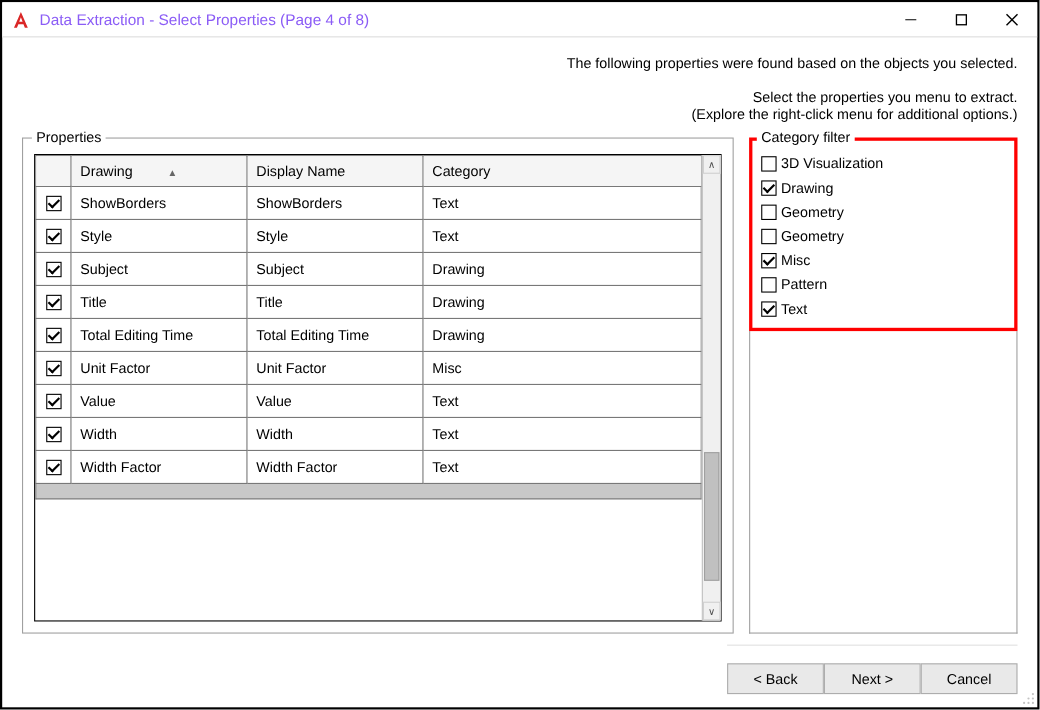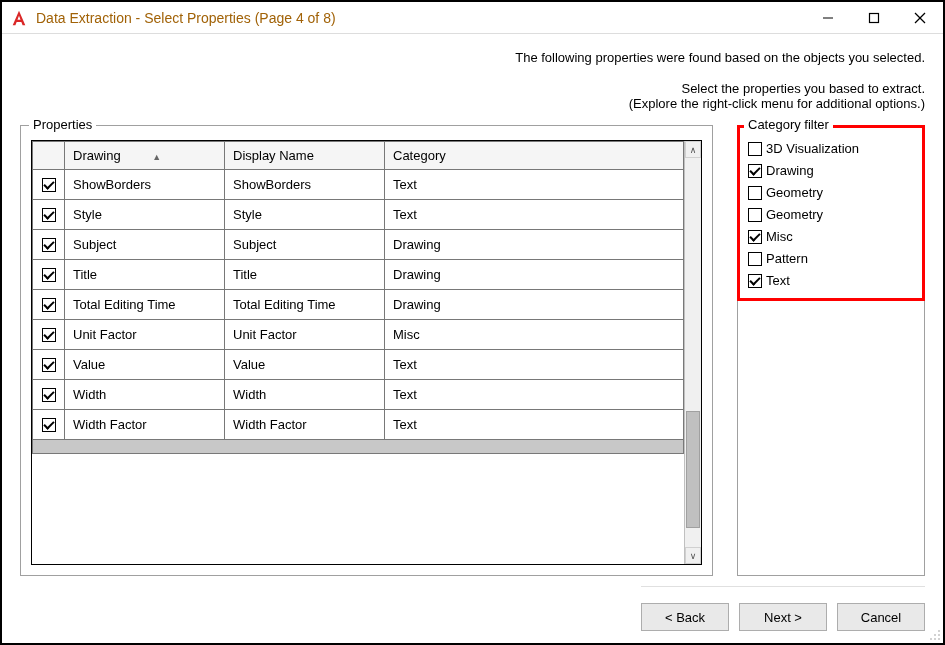--- a/index.html
+++ b/index.html
@@ -28,21 +28,21 @@
       width: 18px;
       height: 18px;
       margin-right: 8px;
       display: flex;
       align-items: center;
       justify-content: center;
     }
     .titlebar-icon svg { width: 18px; height: 18px; }
     .titlebar-title {
       font-size: 14px;
-      color: #a16207;
+      color: #8b5cf6;
       flex: 1;
     }
     .window-controls {
       display: flex;
       height: 100%;
     }
     .win-btn {
       width: 46px;
       display: flex;
       align-items: center;
@@ -54,21 +54,21 @@
       display: flex;
       flex-direction: column;
       height: calc(100% - 32px);
       align-items: flex-end;
     }
     .intro-line1 { margin-bottom: 16px; font-size: 13px; }
     .intro-line2 { font-size: 13px; }
     .intro-line3 { font-size: 13px; margin-bottom: 14px; }
     .main-area {
       display: flex;
-      gap: 24px;
+      gap: 14px;
       flex: 1;
       min-height: 0;
     }
     .group-box {
       border: 1px solid #a0a0a0;
       position: relative;
       padding: 14px 10px 10px 10px;
     }
     .group-label {
       position: absolute;
@@ -155,21 +155,21 @@
       background: #c0c0c0;
       border: 1px solid #a0a0a0;
     }
     .bottom-gray-row {
       height: 14px;
       background: #c8c8c8;
       border: 1px solid #787878;
       border-top: none;
     }
     .category-col {
-      width: 188px;
+      width: 244px;
       display: flex;
       flex-direction: column;
     }
     .category-filter-box {
       border: 3px solid #ff0000;
       padding: 0;
       position: relative;
     }
     .category-filter-box .group-label {
       top: -11px;
@@ -195,21 +195,20 @@
       flex: 1;
       min-height: 188px;
     }
     .cat-white-gap {
       height: 0px;
     }
     .button-row {
       display: flex;
       justify-content: flex-end;
       align-items: center;
-      gap: 10px;
       padding-top: 16px;
       border-top: 1px solid #e0e0e0;
       margin-top: 10px;
     }
     .btn {
       min-width: 88px;
       height: 28px;
       background: #e9e9e9;
       border: 1px solid #adadad;
       font-size: 13px;
@@ -273,21 +272,21 @@
       <svg width="14" height="14" viewBox="0 0 14 14">
           <line x1="2" y1="2" x2="12" y2="12" stroke="#000" stroke-width="1.3"></line>
           <line x1="12" y1="2" x2="2" y2="12" stroke="#000" stroke-width="1.3"></line>
         </svg>
     </div>
   </div>
 </div>
 
 <div class="content">
   <div class="intro-line1">The following properties were found based on the objects you selected.</div>
-  <div class="intro-line2">Select the properties you based to extract.</div>
+  <div class="intro-line2">Select the properties you menu to extract.</div>
   <div class="intro-line3">(Explore the right-click menu for additional options.)</div>
 
   <div class="main-area">
 
     <div class="group-box properties-box">
       <span class="group-label">Properties</span>
       <div class="table-wrapper">
         <div class="table-scroll">
           <table class="prop-table">
             <colgroup>

